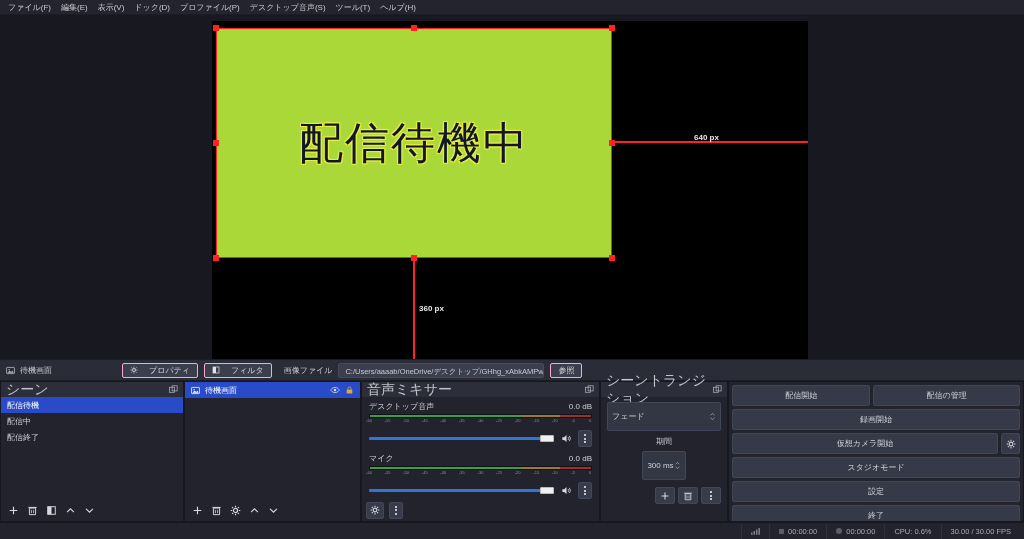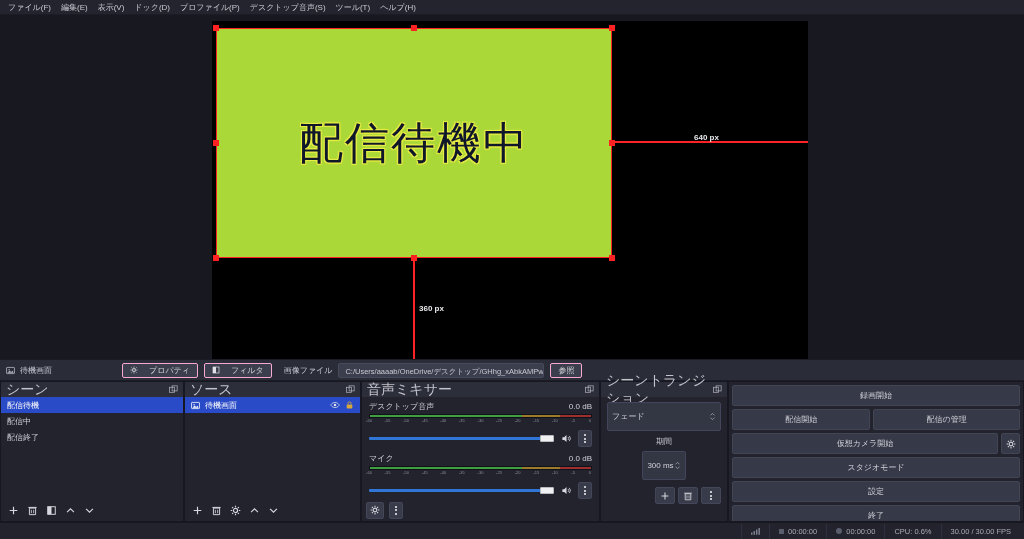--- a/index.html
+++ b/index.html
@@ -449,29 +449,20 @@
         </div>
         <div class="fbtn">
           <svg width="11" height="11" viewBox="0 0 16 16">
               <path d="M3 5.5L8 10.5l5-5" fill="none" stroke="#d6d7df" stroke-width="1.6"></path>
             </svg>
         </div>
       </div>
     </div>
 
     <div class="dock dock-sources">
-      <div class="dock-title">
-        <span>ソース</span>
-        <span>
-          <svg width="9" height="9" viewBox="0 0 16 16">
-              <rect x="1" y="4" width="9" height="9" fill="none" stroke="#b0b1bb" stroke-width="1.3"></rect>
-              <rect x="5.5" y="1.5" width="9" height="9" fill="none" stroke="#b0b1bb" stroke-width="1.3"></rect>
-            </svg>
-        </span>
-      </div>
       <div class="dock-body">
         <div class="listitem sel">
           <span>
             <svg width="9" height="9" viewBox="0 0 16 16">
                 <rect x="1" y="2.5" width="14" height="11" rx="1" fill="none" stroke="#ffffff" stroke-width="1.4"></rect>
                 <circle cx="5.5" cy="6.5" r="1.2" fill="#ffffff"></circle>
                 <path d="M2.5 12 L6.5 8 L9 10.5 L11.5 8.5 L13.5 12 Z" fill="#ffffff"></path>
               </svg>
           </span>
           <span>待機画面</span>
@@ -692,25 +683,25 @@
                 <i></i>
               </div>
           </div>
         </div>
       </div>
     </div>
 
     <div class="dock dock-ctrl">
       <div class="dock-body ctrl-body">
         <div class="ctrl-row">
-          <div class="cbtn">録画開始</div>
-        </div>
-        <div class="ctrl-row">
           <div class="cbtn">配信開始</div>
           <div class="cbtn">配信の管理</div>
+        </div>
+        <div class="ctrl-row">
+          <div class="cbtn">録画開始</div>
         </div>
         <div class="ctrl-row">
           <div class="cbtn">仮想カメラ開始</div>
           <div class="gearbtn">
             <svg width="10" height="10" viewBox="0 0 16 16">
                 <circle cx="8" cy="8" r="3" fill="none" stroke="#d6d7df" stroke-width="1.7"></circle>
                 <g stroke="#d6d7df" stroke-width="1.7">
                   <path d="M8 1v2.2M8 12.8V15M1 8h2.2M12.8 8H15M3 3l1.6 1.6M11.4 11.4L13 13M13 3l-1.6 1.6M4.6 11.4L3 13"></path>
                 </g>
               </svg>

